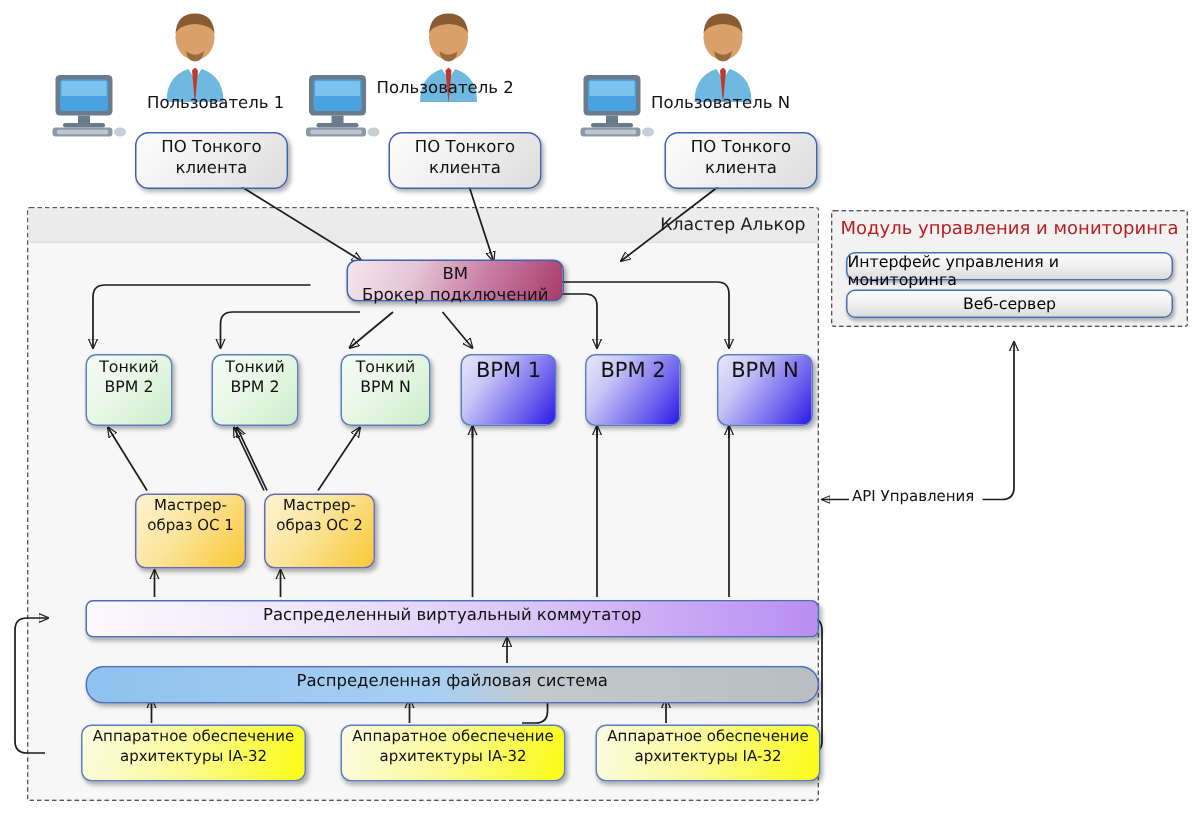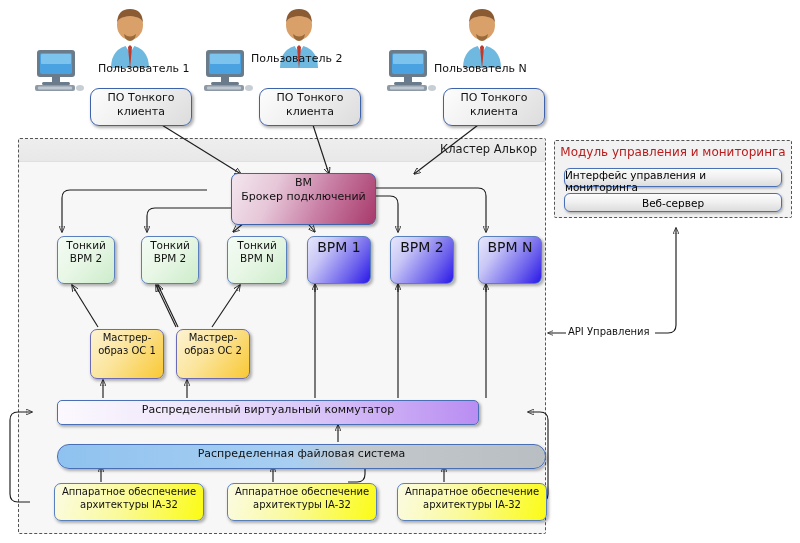--- a/index.html
+++ b/index.html
@@ -274,21 +274,21 @@
     <rect x="2" y="37" width="40" height="6" rx="2" fill="#8d9aa6"></rect>
     <rect x="5" y="38.5" width="34" height="3" rx="1" fill="#bfc8d0"></rect>
     <ellipse cx="47" cy="40" rx="4" ry="3" fill="#c7ced4"></ellipse>
   </svg>
   <div class="label" style="left:434px;top:62px;">Пользователь N</div>
   <div class="node tc-box" style="left:419px;top:88px;width:102px;height:38px;">
     <span>ПО Тонкого
 клиента</span>
   </div>
 
-  <div class="node broker" style="left:207px;top:173px;width:145px;height:52px;">
+  <div class="node broker" style="left:207px;top:173px;width:145px;height:28px;">
     <span>ВМ
 Брокер подключений</span>
   </div>
 
   <div class="node vrm-thin" style="left:33px;top:236px;width:58px;height:48px;">
     <span>Тонкий
 ВРМ 2</span>
   </div>
   <div class="node vrm-thin" style="left:117px;top:236px;width:58px;height:48px;">
     <span>Тонкий
@@ -311,21 +311,21 @@
 
   <div class="node master" style="left:66px;top:329px;width:74px;height:50px;">
     <span>Мастрер-
 образ ОС 1</span>
   </div>
   <div class="node master" style="left:152px;top:329px;width:74px;height:50px;">
     <span>Мастрер-
 образ ОС 2</span>
   </div>
 
-  <div class="node switchbar" style="left:33px;top:400px;width:422px;height:25px;">
+  <div class="node switchbar" style="left:33px;top:400px;width:489px;height:25px;">
     <span>Распределенный виртуальный коммутатор</span>
   </div>
 
   <div class="node fsbar" style="left:33px;top:444px;width:489px;height:25px;border-radius:12px;">
     <span>Распределенная файловая система</span>
   </div>
 
   <div class="node hw" style="left:30px;top:483px;width:150px;height:38px;">
     <span>Аппаратное обеспечение
 архитектуры IA-32</span>

